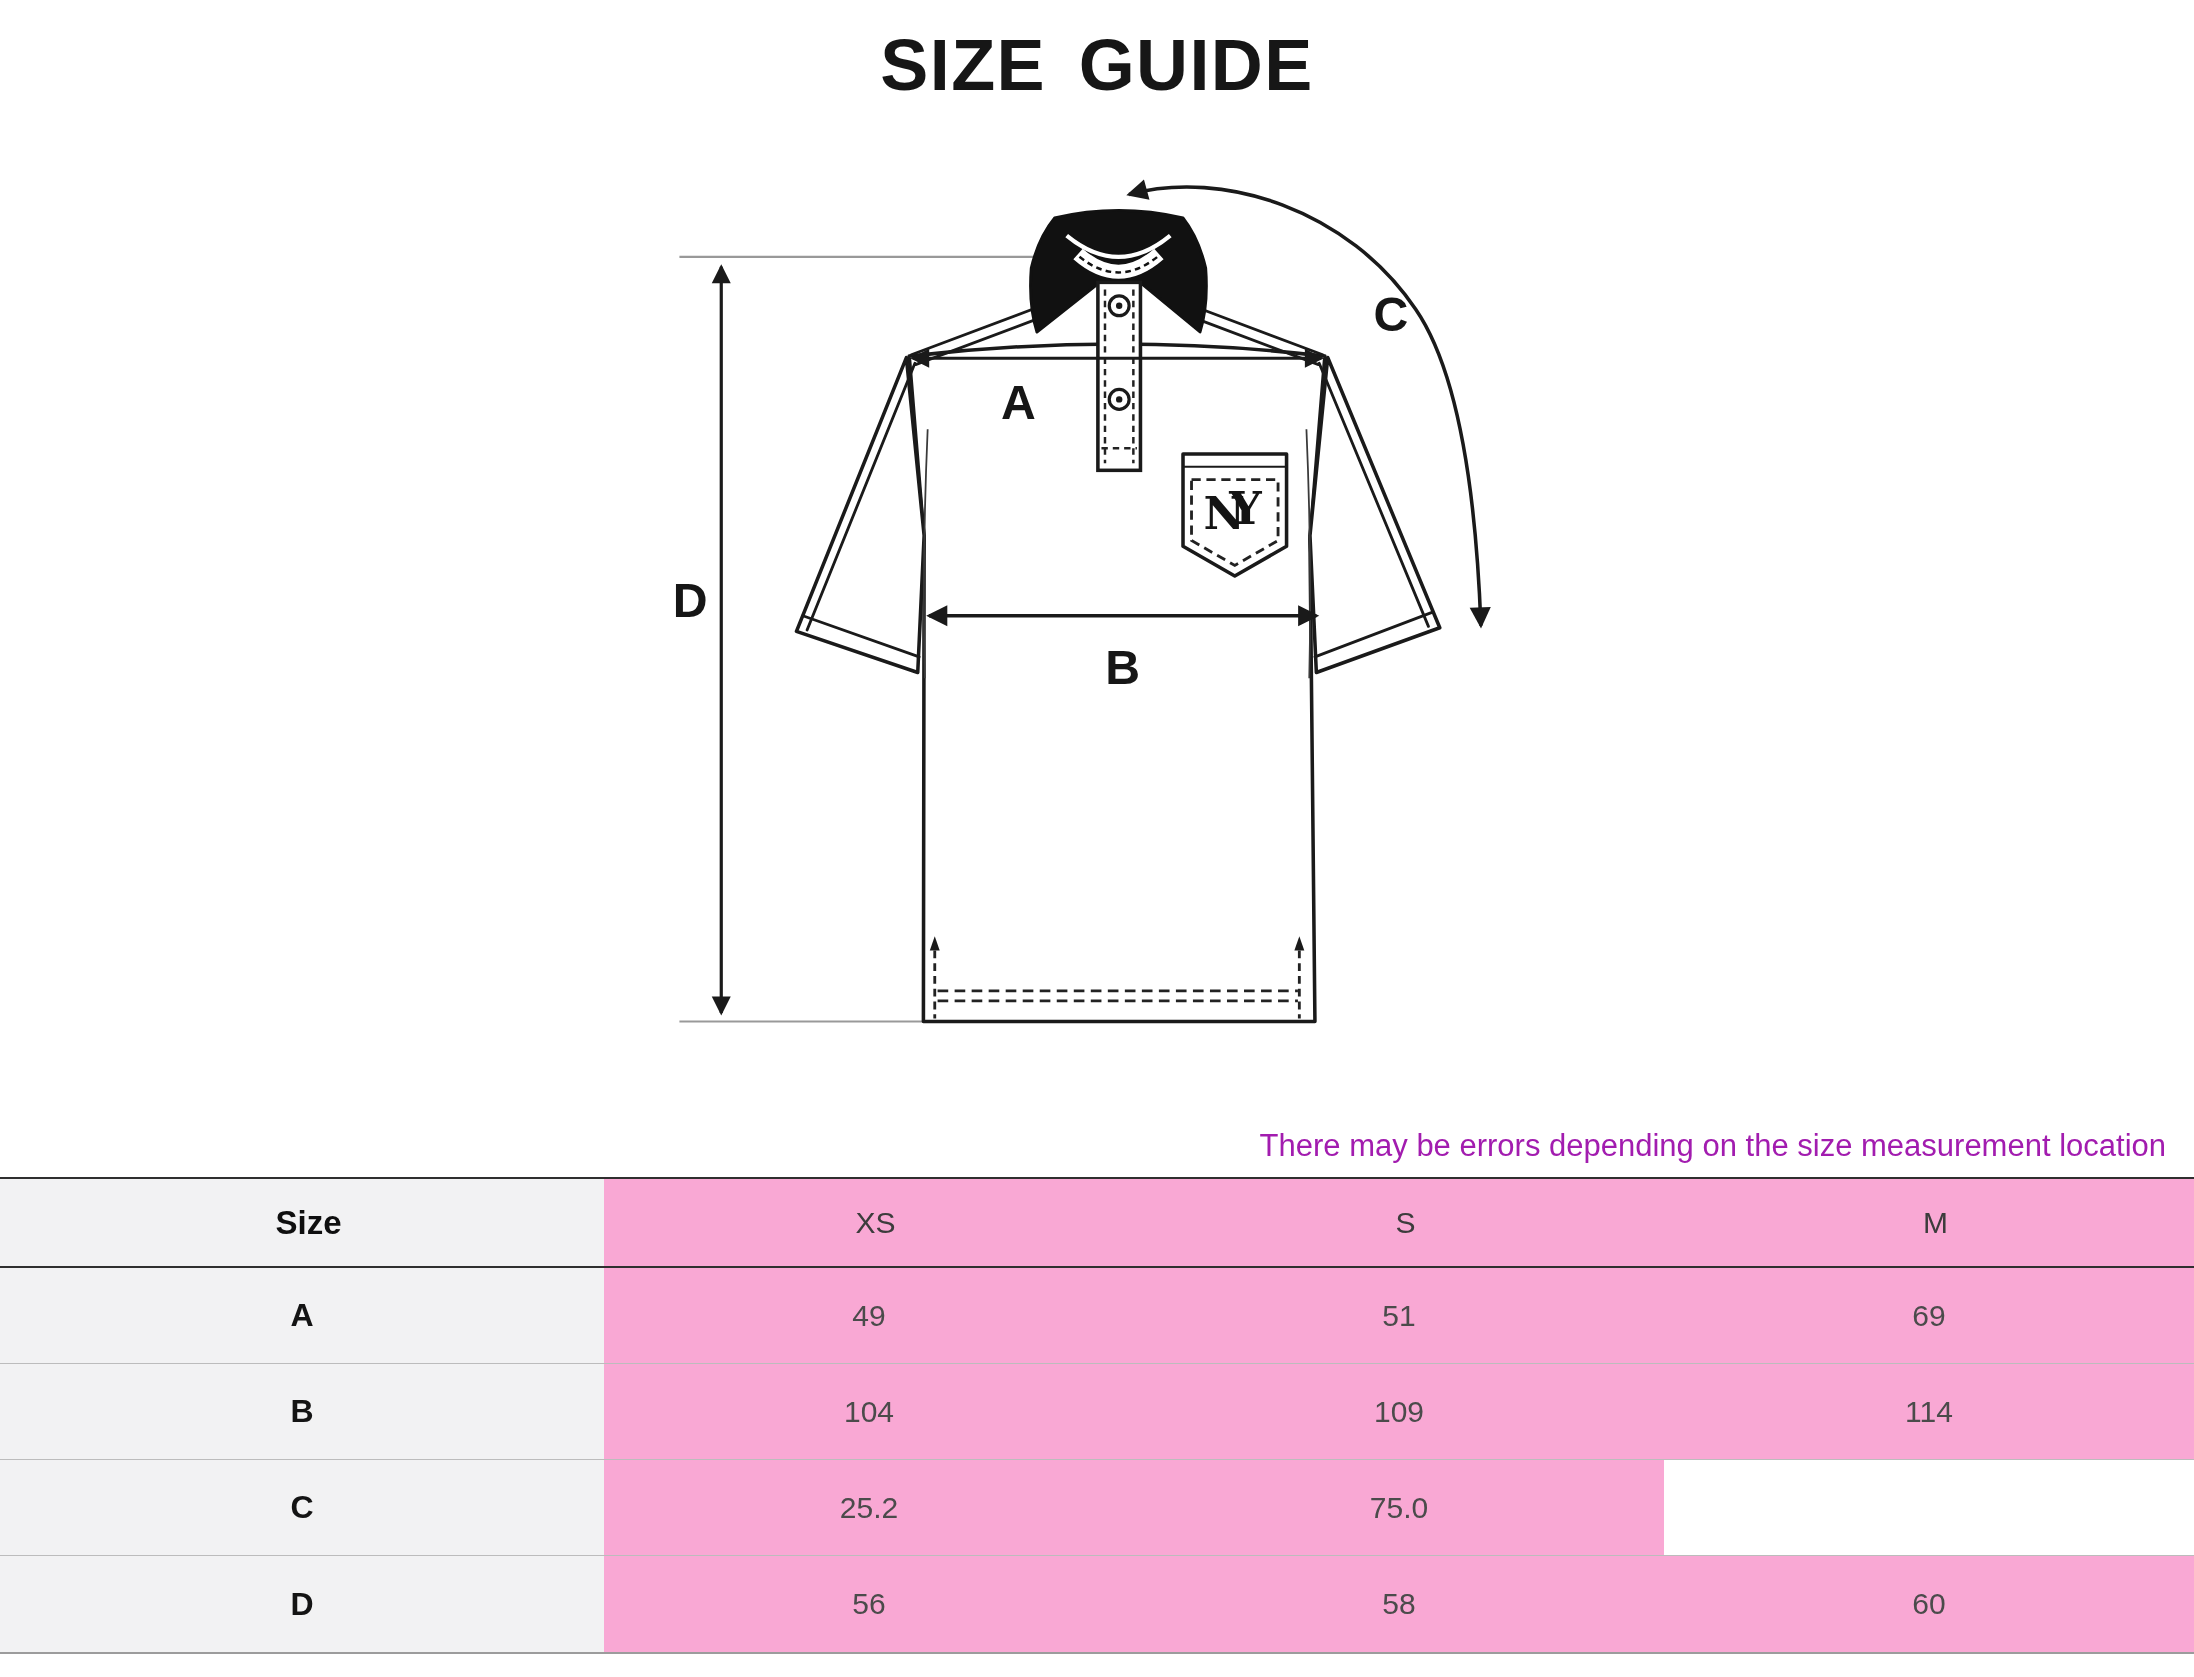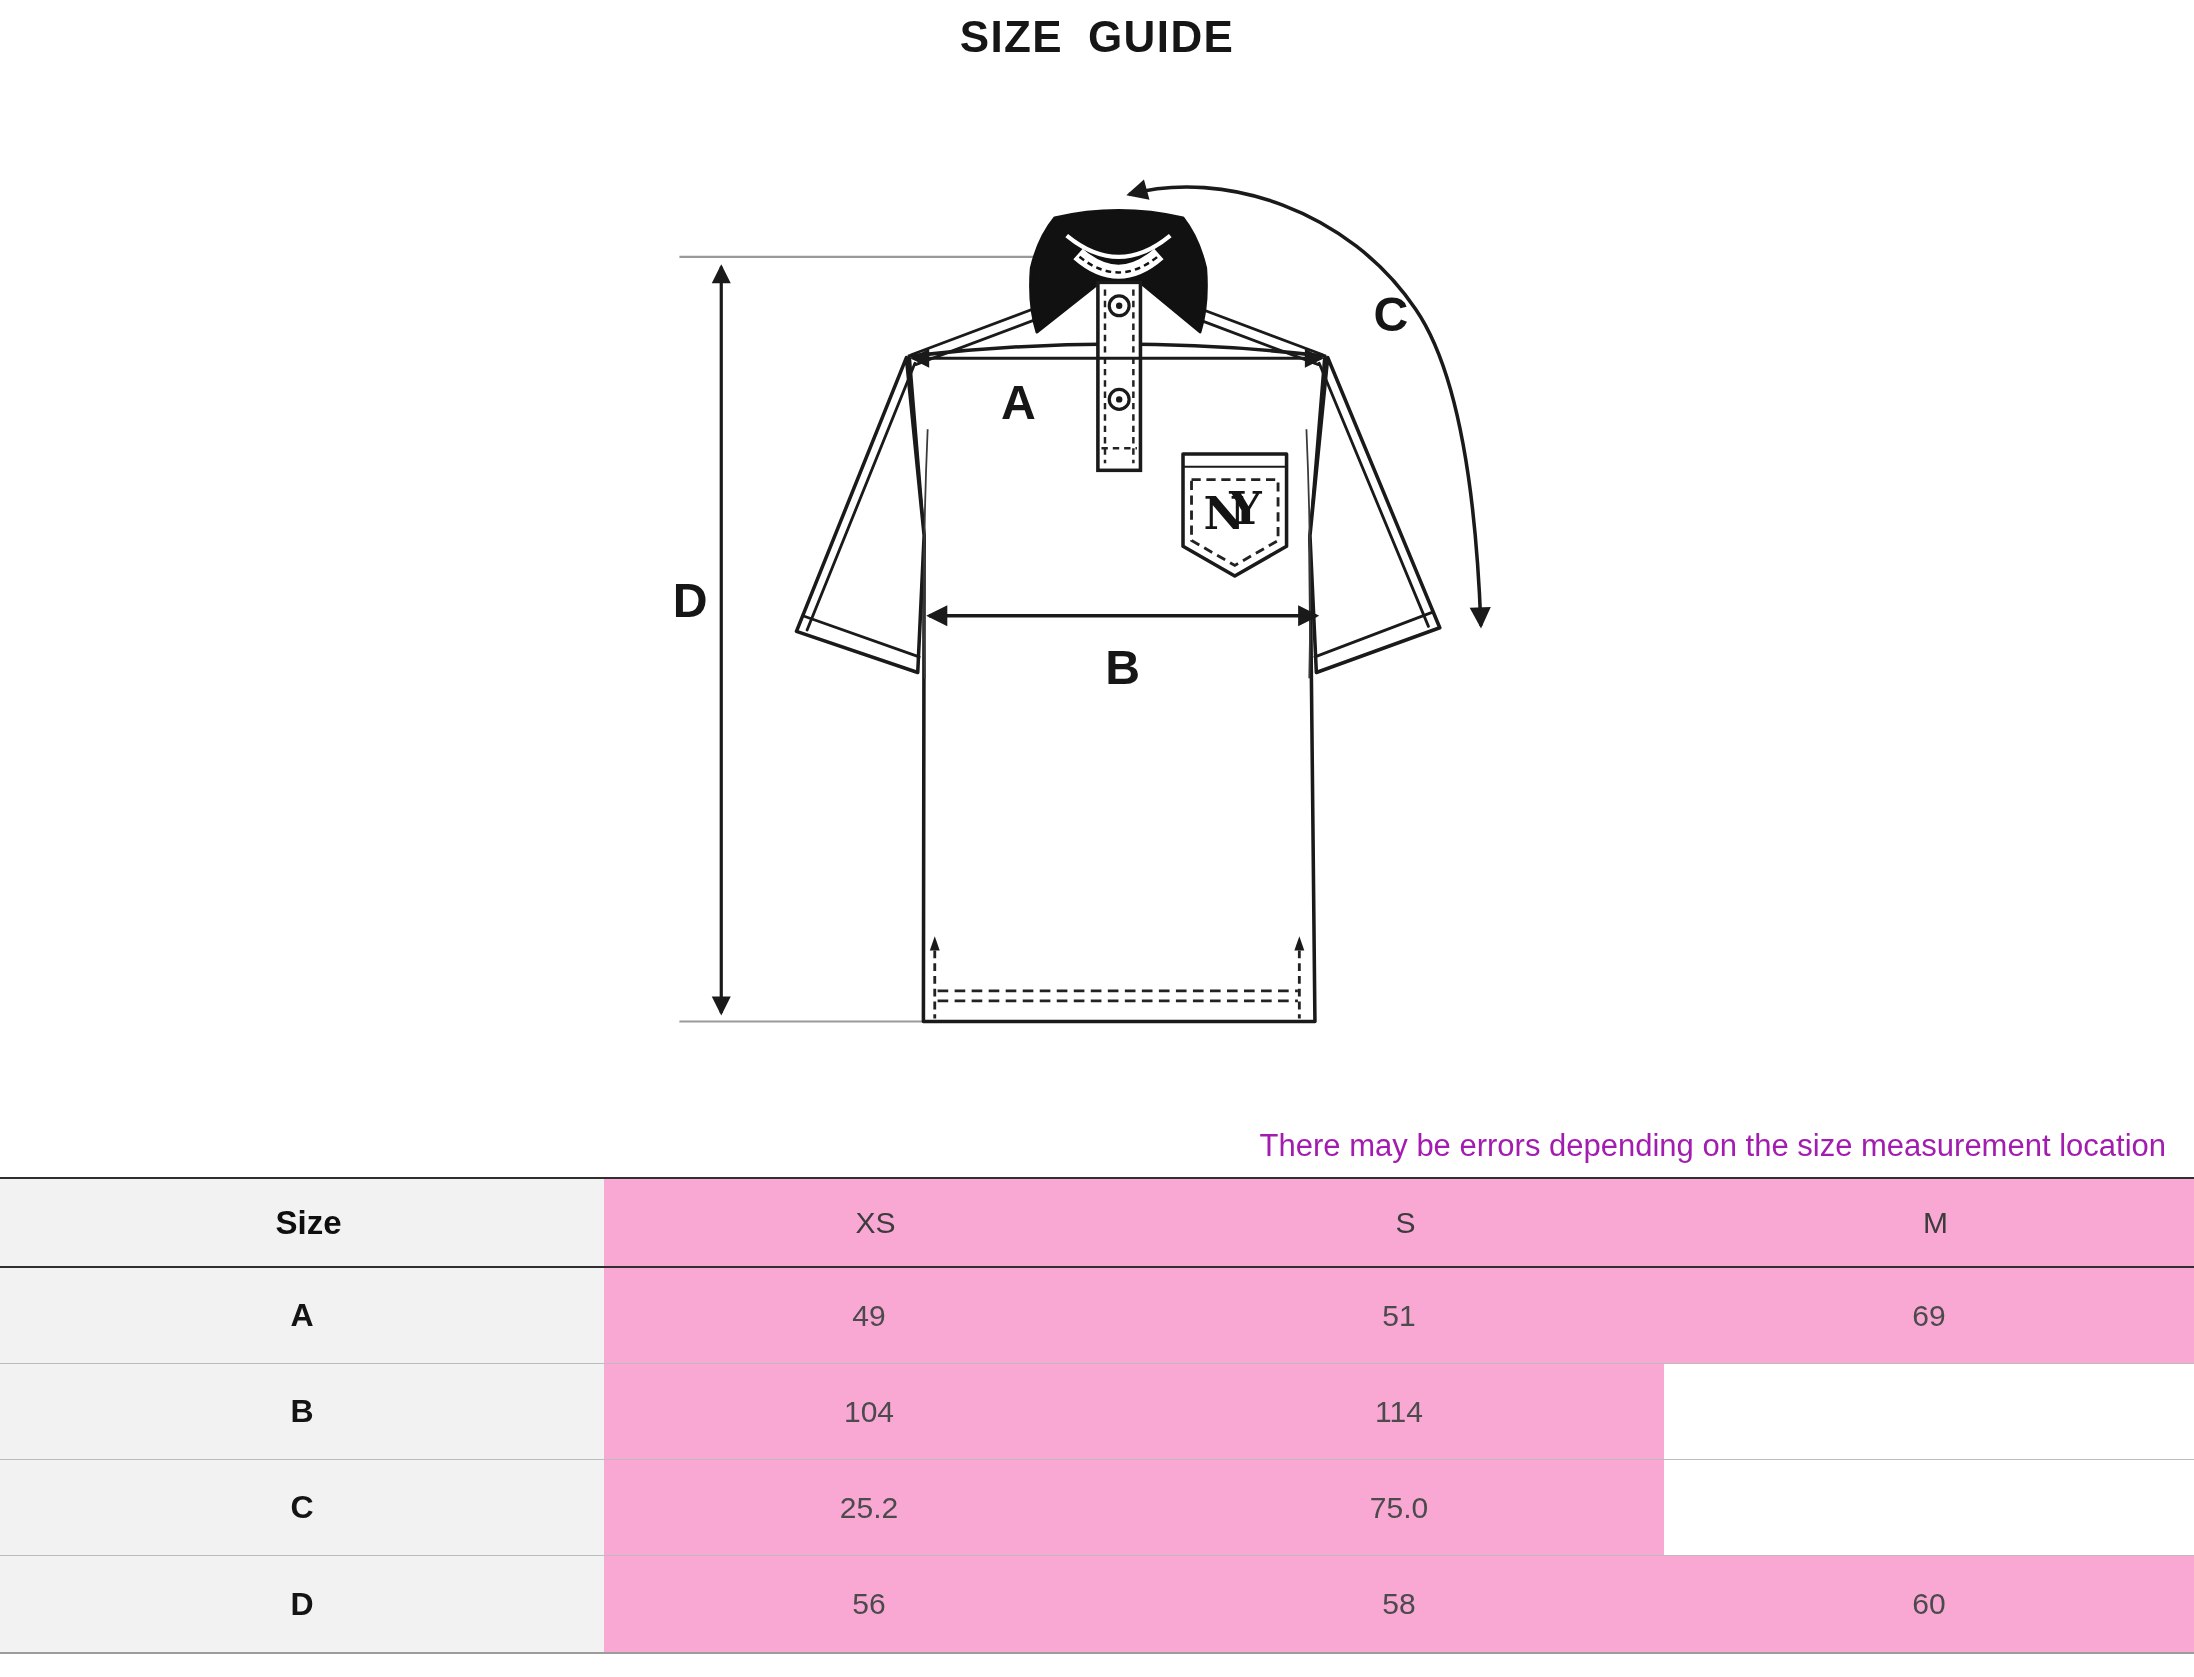--- a/index.html
+++ b/index.html
@@ -9,23 +9,23 @@
     width: 2194px;
     height: 1677px;
     font-family: "Liberation Sans", sans-serif;
     color: #161616;
     overflow: hidden;
   }
 
   
   .page-title {
     position: absolute;
-    top: 14px; left: 0; width: 100%;
+    top: 28px; left: 0; width: 100%;
     text-align: center;
-    font-size: 44px;
+    font-size: 72px;
     font-weight: 700;
     letter-spacing: 1.4px;
     word-spacing: 11.3px;
     color: #161616;
     line-height: 1.05;
   }
 
   
   .diagram-wrap {
     position: absolute;
@@ -180,20 +180,21 @@
   </div>
   <div class="trow">
     <div class="tcell labelcol">A</div>
     <div class="tcell">49</div>
     <div class="tcell">51</div>
     <div class="tcell">69</div>
   </div>
   <div class="trow">
     <div class="tcell labelcol">B</div>
     <div class="tcell">104</div>
+    <div class="tcell">109</div>
     <div class="tcell">114</div>
   </div>
   <div class="trow">
     <div class="tcell labelcol">C</div>
     <div class="tcell">25.2</div>
     <div class="tcell">75.0</div>
   </div>
   <div class="trow">
     <div class="tcell labelcol">D</div>
     <div class="tcell">56</div>

